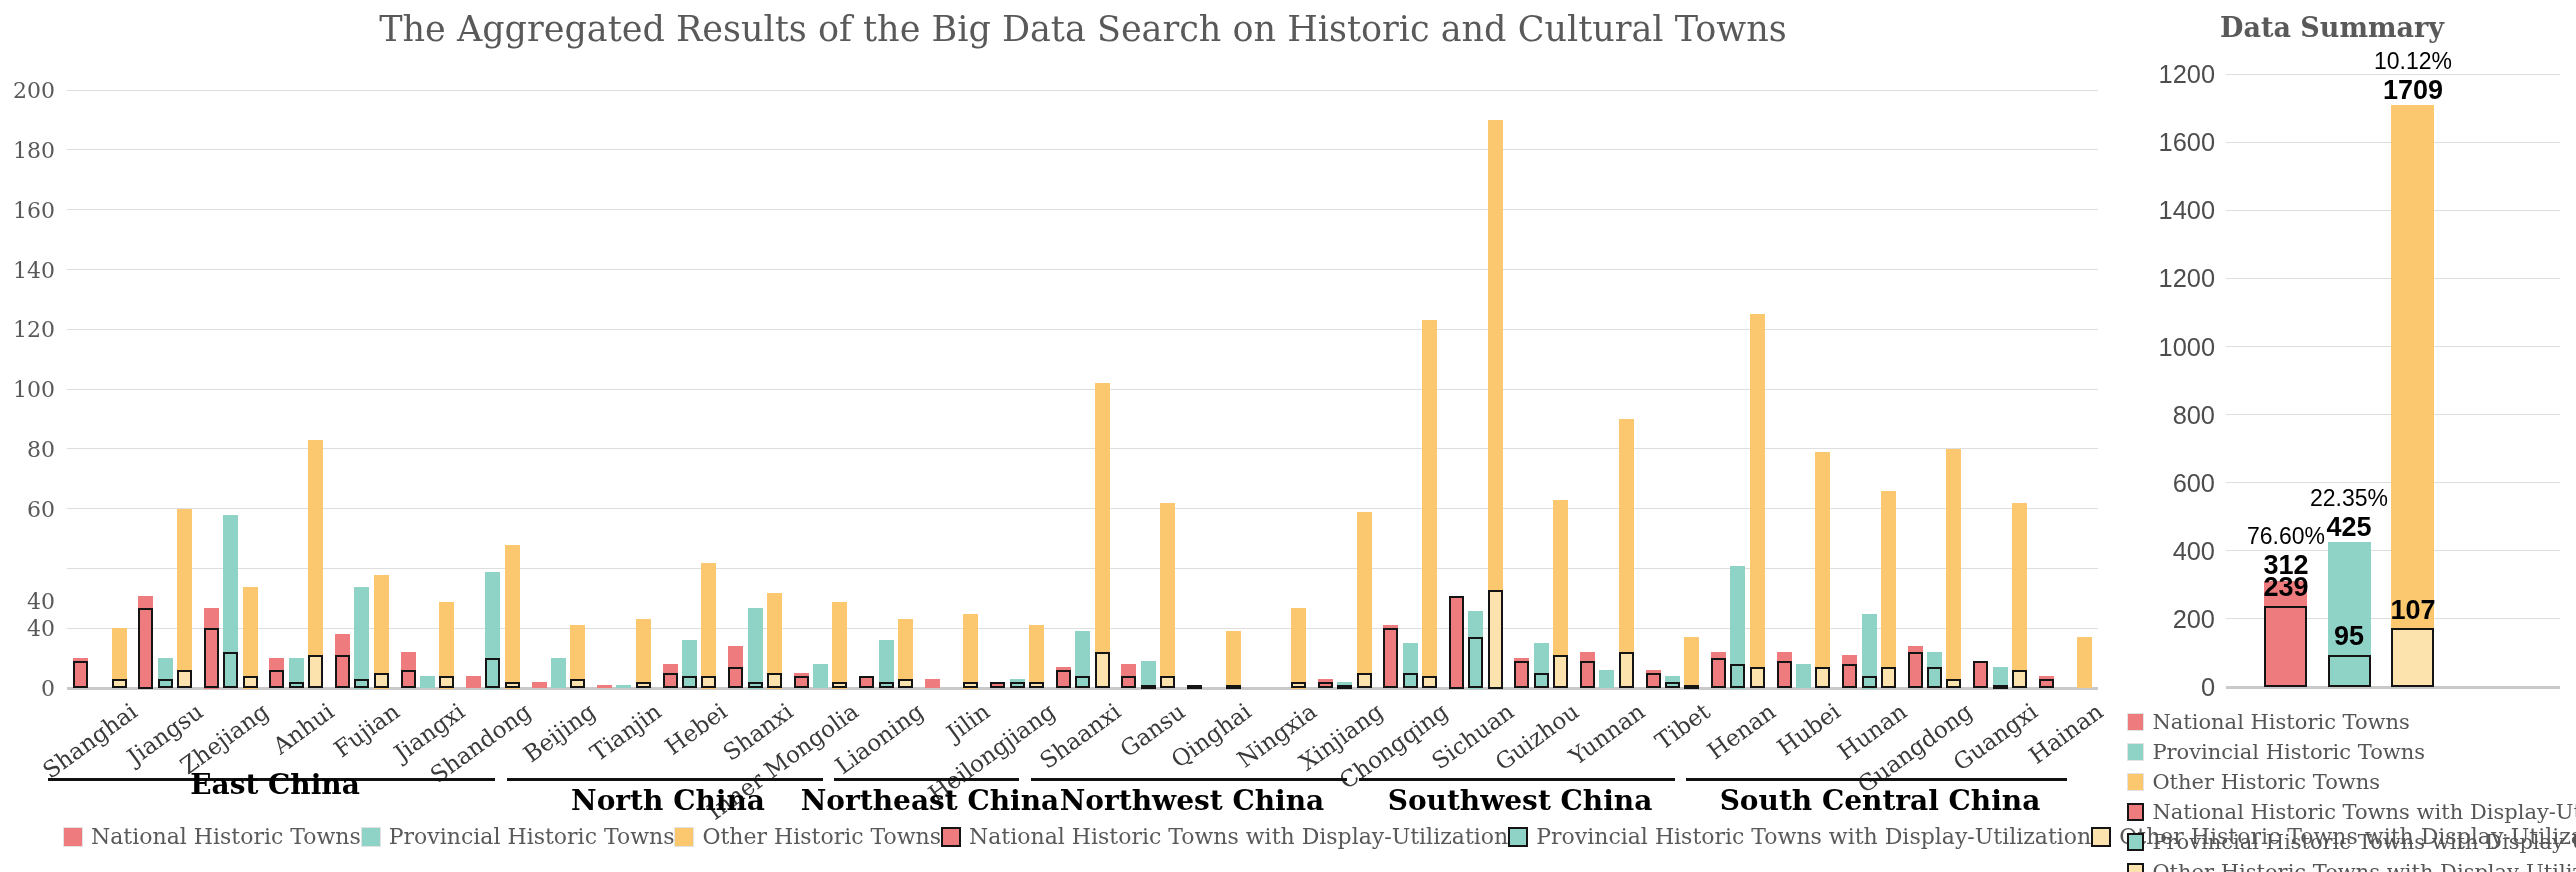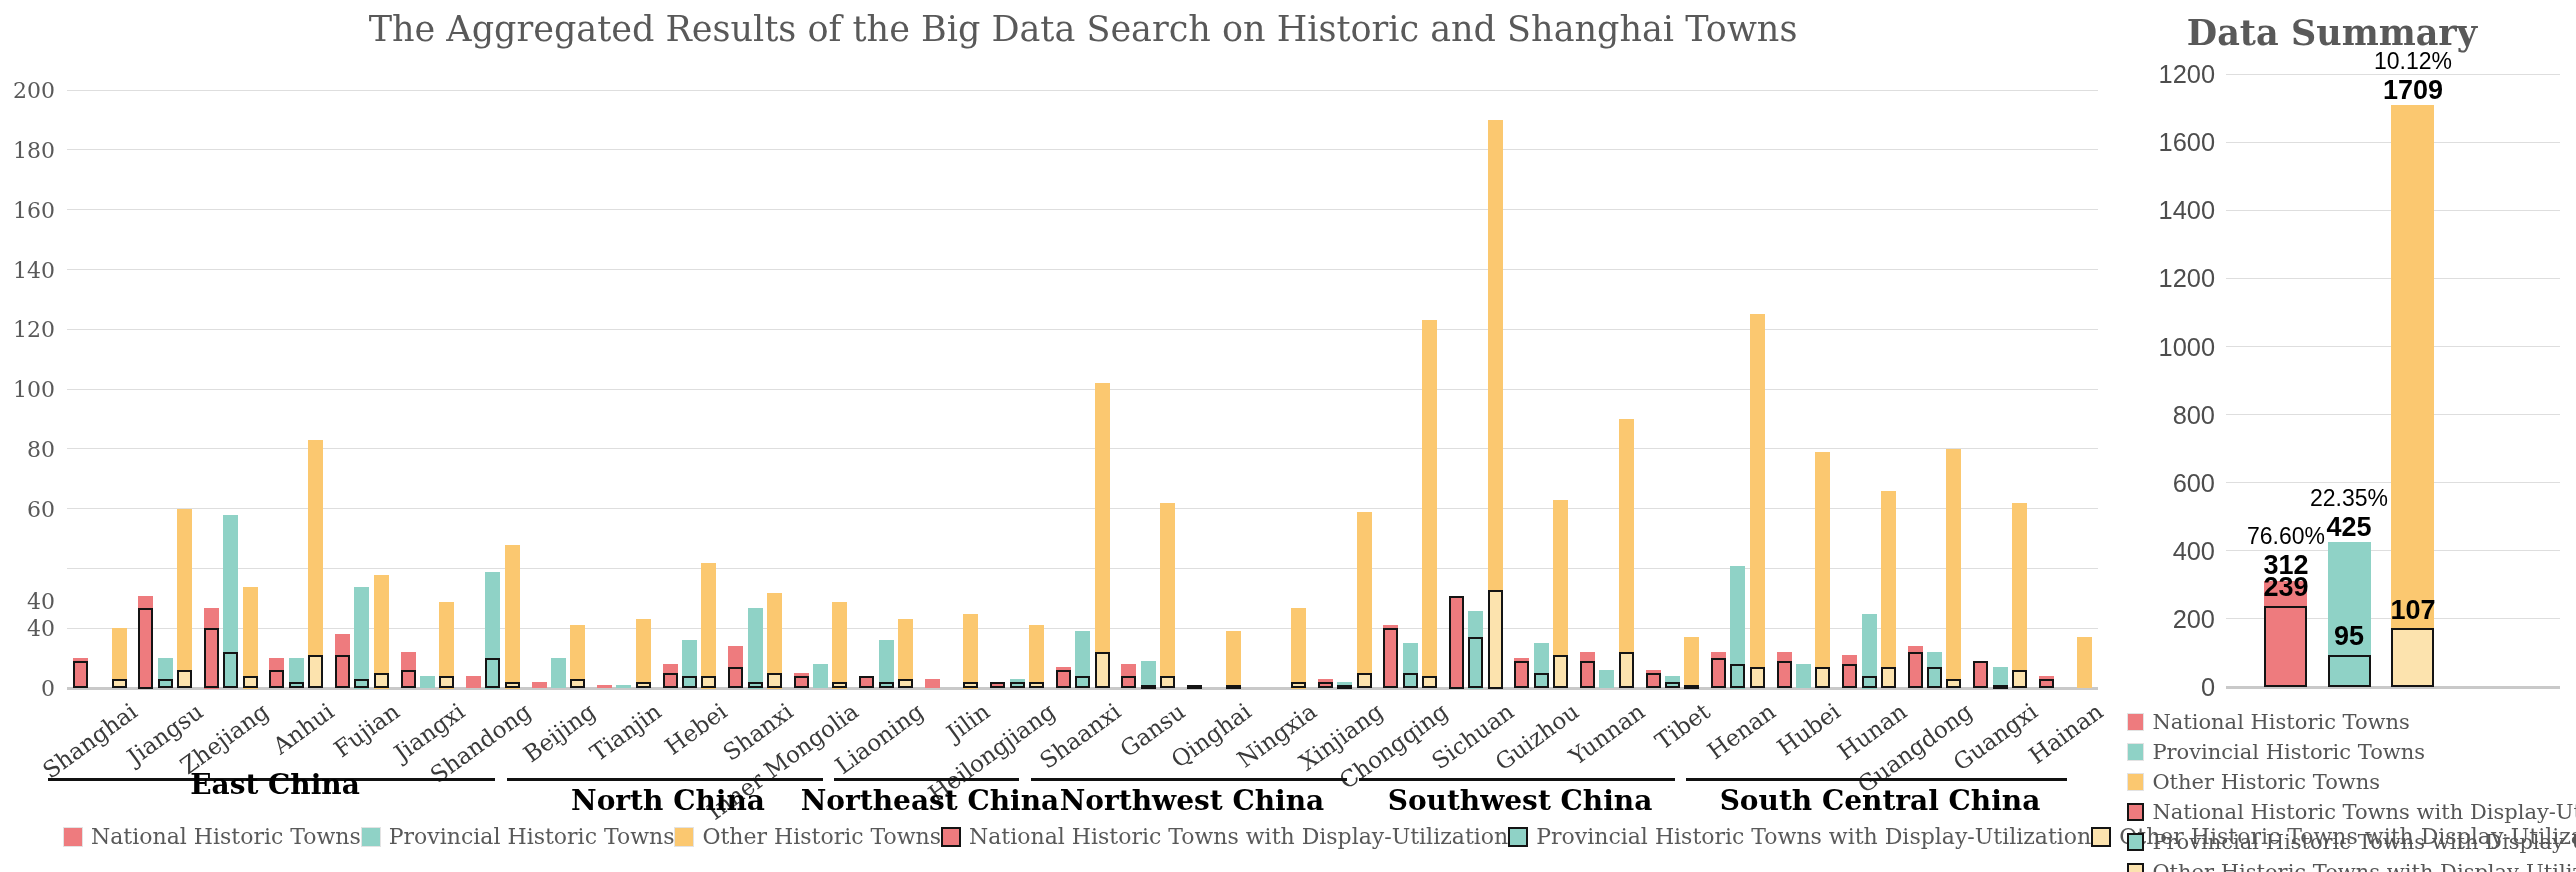--- a/index.html
+++ b/index.html
@@ -24,27 +24,27 @@
   .sum-label{position:absolute;transform:translateX(-50%);text-align:center;color:#000;
              font-family:"Liberation Sans",sans-serif;white-space:nowrap;}
   .sum-label .pct{font-size:23px;font-weight:normal;}
   .sum-label .num{font-size:27px;font-weight:bold;}
   .sum-legend{position:absolute;display:flex;flex-direction:column;gap:6px;}
   .sum-legend .legend-item{font-size:21px;color:#555;}
   .sum-legend .swatch{width:17.4px;height:17.4px;}
   #main-title{position:absolute;top:9.4px;left:1083px;transform:translateX(-50%);
               font-size:35px;color:#595959;white-space:nowrap;}
   #summary-title{position:absolute;top:12px;left:2332px;transform:translateX(-50%);
-                 font-size:35px;font-weight:bold;color:#595959;white-space:nowrap;}
+                 font-size:27px;font-weight:bold;color:#595959;white-space:nowrap;}
 </style>
 </head>
 <body>
 
 <div id="canvas">
-  <div id="main-title">The Aggregated Results of the Big Data Search on Historic and Shanghai Towns</div>
+  <div id="main-title">The Aggregated Results of the Big Data Search on Historic and Cultural Towns</div>
   <div id="summary-title">Data Summary</div>
   <div id="main-plot" class="abs" style="left:0;top:0;width:2112px;height:873px;">
       <div class="zeroline" style="left: 67px; width: 2031px; top: 687px;"></div>
       <div class="ytick" style="left: 0px; width: 55px; top: 688px;">0</div>
       <div class="gridline" style="left: 67px; width: 2031px; top: 628px;"></div>
       <div class="ytick" style="left: 0px; width: 55px; top: 628px;">40</div>
       <div class="gridline" style="left: 67px; width: 2031px; top: 568px;"></div>
       <div class="ytick" style="left: 0px; width: 55px; top: 569px; margin-top: 32px;">40</div>
       <div class="gridline" style="left: 67px; width: 2031px; top: 508px;"></div>
       <div class="ytick" style="left: 0px; width: 55px; top: 509px;">60</div>

